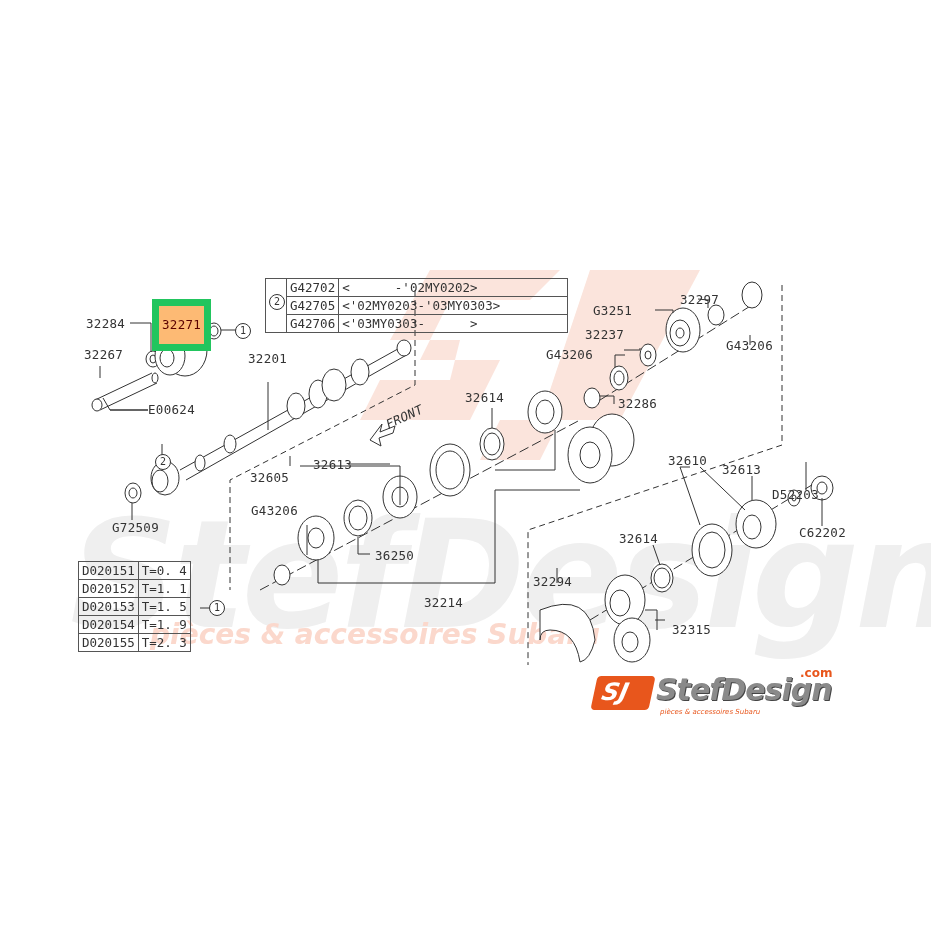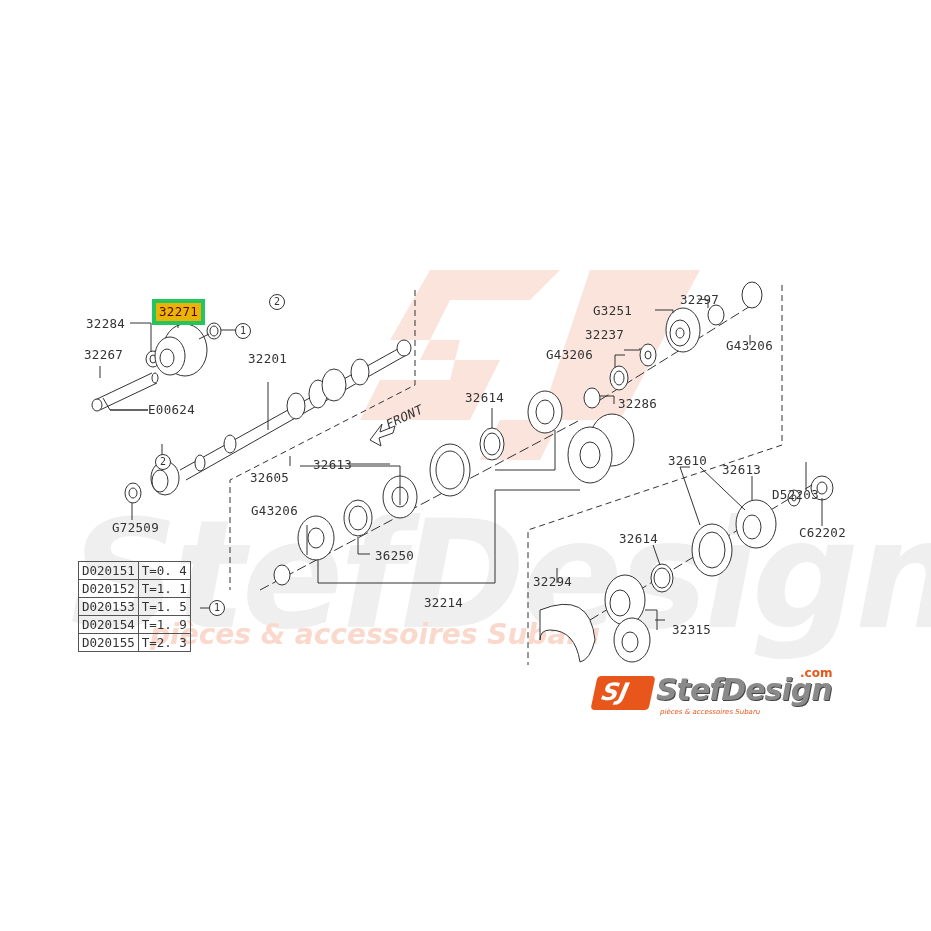--- a/index.html
+++ b/index.html
@@ -1,20 +1,20 @@
 <!DOCTYPE html>
 <html><head>
 <meta charset="utf-8">
 <style>
   html,body{margin:0;padding:0;background:#fff;}
   body{width:931px;height:931px;position:relative;overflow:hidden;font-family:"DejaVu Sans Mono",monospace;}
   #stage{position:absolute;left:0;top:0;width:931px;height:931px;}
   svg#diagram{position:absolute;left:0;top:0;}
   .lbl{position:absolute;font-family:"DejaVu Sans Mono",monospace;font-size:12.5px;color:#333;letter-spacing:0.3px;white-space:nowrap;line-height:14px;}
-  .lbl.hl{background:#eab308;color:#5a0000;padding:2px 3px;border:4px solid #22c55e;}
+  .lbl.hl{background:#fdba74;color:#5a0000;padding:12px 3px;border:7px solid #22c55e;}
   .circ{position:absolute;width:14px;height:14px;border:1px solid #333;border-radius:50%;font-size:10px;line-height:14px;text-align:center;color:#333;background:#fff;}
   table.tbl{position:absolute;border-collapse:collapse;font-family:"DejaVu Sans Mono",monospace;font-size:12.5px;color:#333;}
   table.tbl td{border:1px solid #555;padding:0 3px;height:17px;line-height:17px;white-space:nowrap;}
   .wm-text{position:absolute;font-family:"DejaVu Sans",sans-serif;font-style:italic;font-weight:bold;white-space:nowrap;}
   .logo{position:absolute;left:594px;top:668px;width:260px;height:50px;}
   .logo .box{position:absolute;left:0;top:8px;width:58px;height:34px;background:#e8561c;transform:skewX(-12deg);border-radius:4px;}
   .logo .box span{position:absolute;left:8px;top:2px;font-family:"DejaVu Sans",sans-serif;font-weight:bold;font-style:italic;font-size:24px;color:#fff;}
   .logo .name{position:absolute;left:62px;top:4px;font-family:"DejaVu Sans",sans-serif;font-weight:bold;font-style:italic;font-size:30px;color:#8a8a8a;letter-spacing:-1px;text-shadow:1px 1px 0 #444;}
   .logo .dotcom{position:absolute;left:206px;top:-2px;font-family:"DejaVu Sans",sans-serif;font-weight:bold;font-size:12px;color:#e8561c;}
   .logo .tag{position:absolute;left:66px;top:40px;font-family:"DejaVu Sans",sans-serif;font-style:italic;font-size:7px;color:#e8561c;}
@@ -147,20 +147,37 @@
         <path d="M806 462 L806 490"></path>
         <path d="M822 498 L822 526"></path>
         <path d="M653 545 L660 565"></path>
         <path d="M557 568 L557 583"></path>
         <path d="M645 610 L657 610 L657 630 M655 620 L665 620"></path>
       </g>
     </g>
   </svg>
 
   <div class="circ" style="left:269px;top:294px;">2</div>
+  <table class="tbl" style="left:265px;top:278px;">
+    <tbody>
+        <tr>
+      <td rowspan="3" style="width:14px;border-right:1px solid #555;"></td>
+      <td>G42702</td>
+      <td style="width:222px;white-space:pre;">&lt;      -'02MY0202&gt;</td>
+    </tr>
+    <tr>
+      <td>G42705</td>
+      <td style="white-space:pre;">&lt;'02MY0203-'03MY0303&gt;</td>
+    </tr>
+    <tr>
+      <td>G42706</td>
+      <td style="white-space:pre;">&lt;'03MY0303-      &gt;</td>
+    </tr>
+  </tbody>
+    </table>
 
   <table class="tbl" style="left:78px;top:561px;">
     <tbody>
         <tr>
           <td>D020151</td>
           <td>T=0. 4</td>
         </tr>
     <tr>
           <td>D020152</td>
           <td>T=1. 1</td>

